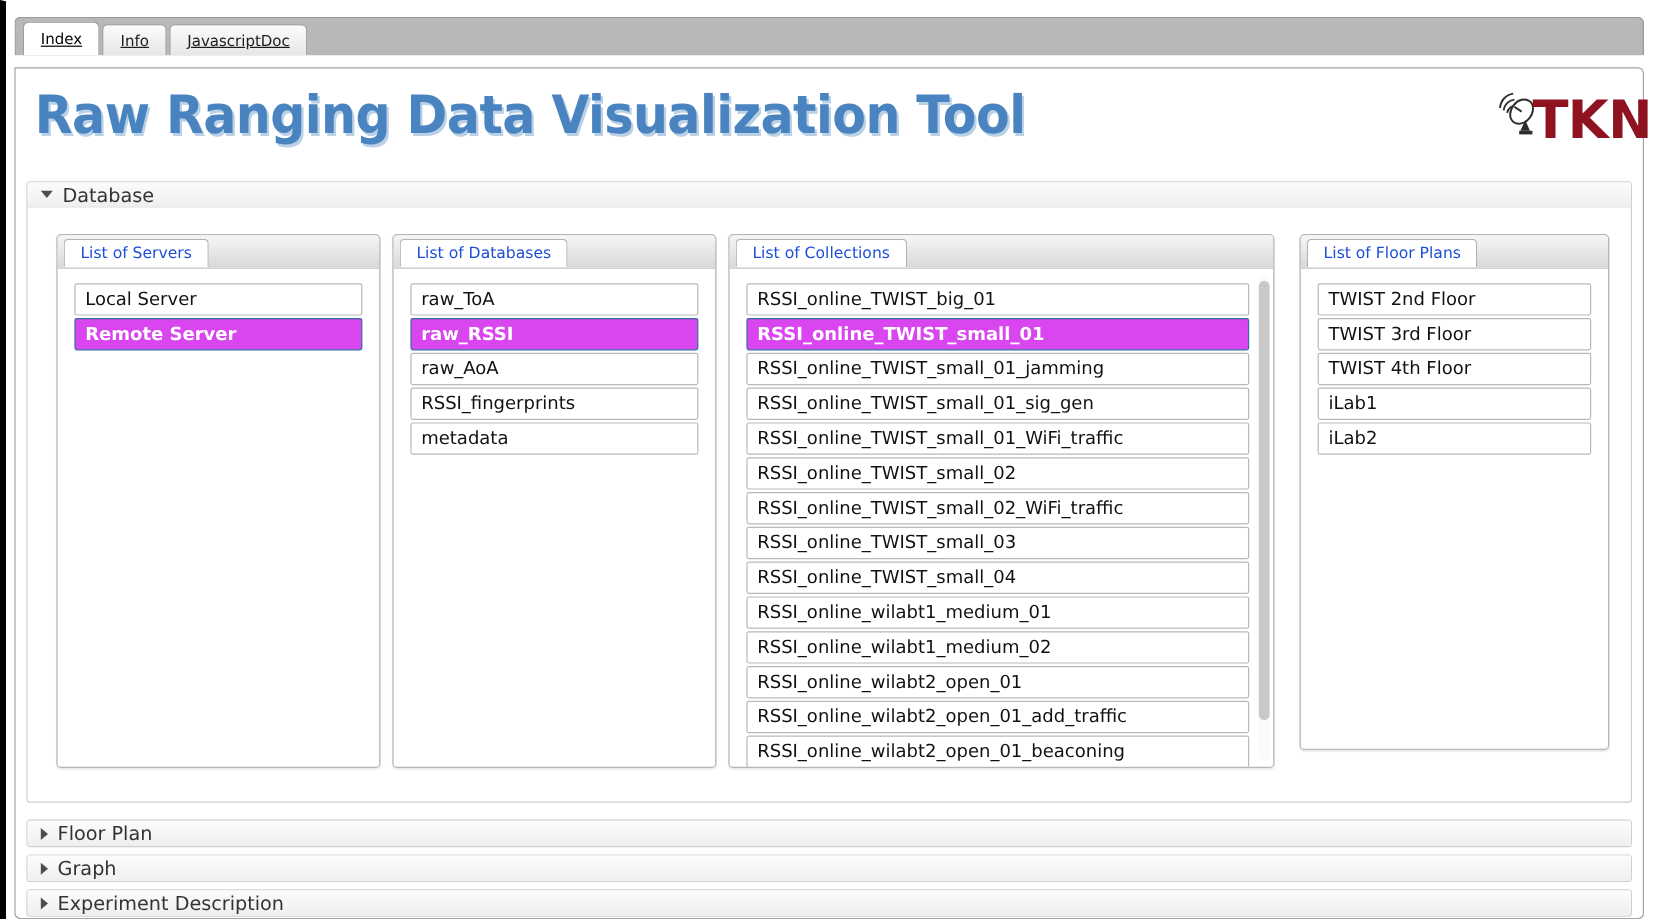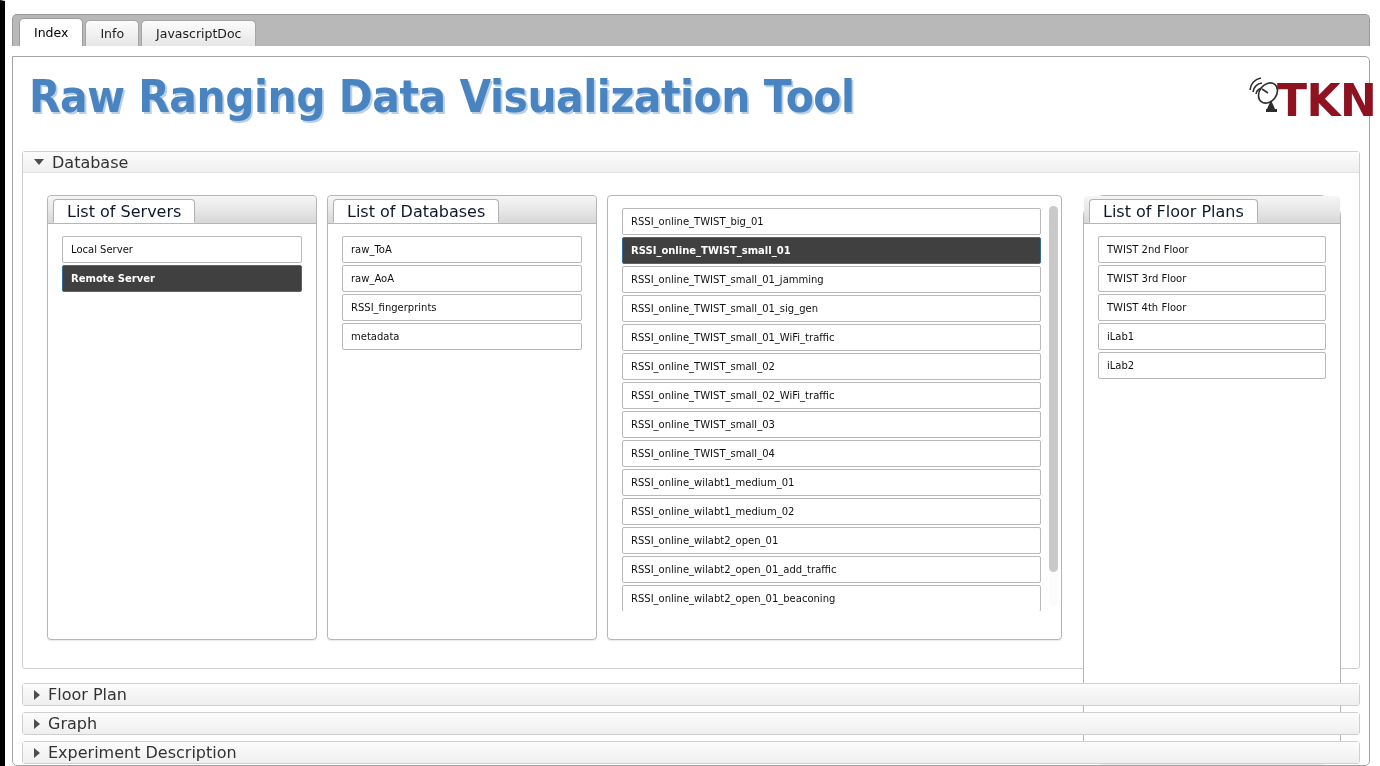--- a/index.html
+++ b/index.html
@@ -35,20 +35,21 @@
     padding: 0 14px;
     margin-right: 2px;
     font-size: 12.5px;
     color: #1b1b1b;
     background: linear-gradient(to bottom, #fcfcfc 0%, #e6e6e6 100%);
     border: 1px solid #a6a6a6;
     border-bottom: none;
     border-radius: 5px 5px 0 0;
     white-space: nowrap;
     cursor: pointer;
+    text-decoration: underline;
   }
   .tab.active {
     background: #ffffff;
     color: #000000;
     height: 28px;
     line-height: 27px;
     border-color: #9d9d9d;
   }
 
   
@@ -155,60 +156,60 @@
     border-radius: 4px 4px 0 0;
     padding: 4px 0 0 5px;
     display: flex;
     align-items: flex-end;
     overflow: hidden;
   }
   .panel-tab {
     height: 24px;
     line-height: 23px;
     padding: 0 13px;
-    font-size: 16px;
-    color: #0f172a;
+    font-size: 13px;
+    color: #1d4ed8;
     background: #ffffff;
     border: 1px solid #b2b2b2;
     border-bottom: 1px solid #ffffff;
     border-radius: 4px 4px 0 0;
     white-space: nowrap;
     cursor: pointer;
   }
   .panel-body {
     position: relative;
     padding: 12px 14px 10px 14px;
     overflow: hidden;
   }
   .list { display: block; }
   .list-item {
     height: 27px;
     line-height: 25px;
     margin-bottom: 2px;
     padding: 0 8px;
-    font-size: 10px;
+    font-size: 15px;
     color: #111111;
     background: #ffffff;
     border: 1px solid #b9b9b9;
     border-radius: 2px;
     white-space: nowrap;
     overflow: hidden;
     cursor: pointer;
   }
   .list-item.selected {
-    background: #404040;
+    background: #d946ef;
     border-color: #336d9e;
     color: #ffffff;
     font-weight: bold;
   }
 
   #panel-servers    { left: 24px;   width: 270px;  height: 445px; }
   #panel-databases  { left: 304px;  width: 270px;  height: 445px; }
   #panel-collections{ left: 584px;  width: 455px;  height: 445px; }
-  #panel-floorplans { left: 1060px; width: 258px;  height: 569px; border-radius: 22px; }
+  #panel-floorplans { left: 1060px; width: 258px;  height: 430px; }
 
   #panel-collections .panel-body { height: 415px; padding-right: 20px; }
 
   .scrollbar {
     position: absolute;
     right: 3px; top: 4px;
     width: 9px; height: 406px;
     background: #fbfbfb;
     border-radius: 5px;
     cursor: pointer;
@@ -271,28 +272,32 @@
         </div>
       </div>
 
       <div class="panel" id="panel-databases">
         <div class="panel-tabstrip">
           <div class="panel-tab">List of Databases</div>
         </div>
         <div class="panel-body">
           <div class="list" id="list-databases">
               <div class="list-item">raw_ToA</div>
+              <div class="list-item selected">raw_RSSI</div>
               <div class="list-item">raw_AoA</div>
               <div class="list-item">RSSI_fingerprints</div>
               <div class="list-item">metadata</div>
             </div>
         </div>
       </div>
 
       <div class="panel" id="panel-collections">
+        <div class="panel-tabstrip">
+          <div class="panel-tab">List of Collections</div>
+        </div>
         <div class="panel-body">
           <div class="list" id="list-collections">
               <div class="list-item">RSSI_online_TWIST_big_01</div>
               <div class="list-item selected">RSSI_online_TWIST_small_01</div>
               <div class="list-item">RSSI_online_TWIST_small_01_jamming</div>
               <div class="list-item">RSSI_online_TWIST_small_01_sig_gen</div>
               <div class="list-item">RSSI_online_TWIST_small_01_WiFi_traffic</div>
               <div class="list-item">RSSI_online_TWIST_small_02</div>
               <div class="list-item">RSSI_online_TWIST_small_02_WiFi_traffic</div>
               <div class="list-item">RSSI_online_TWIST_small_03</div>

